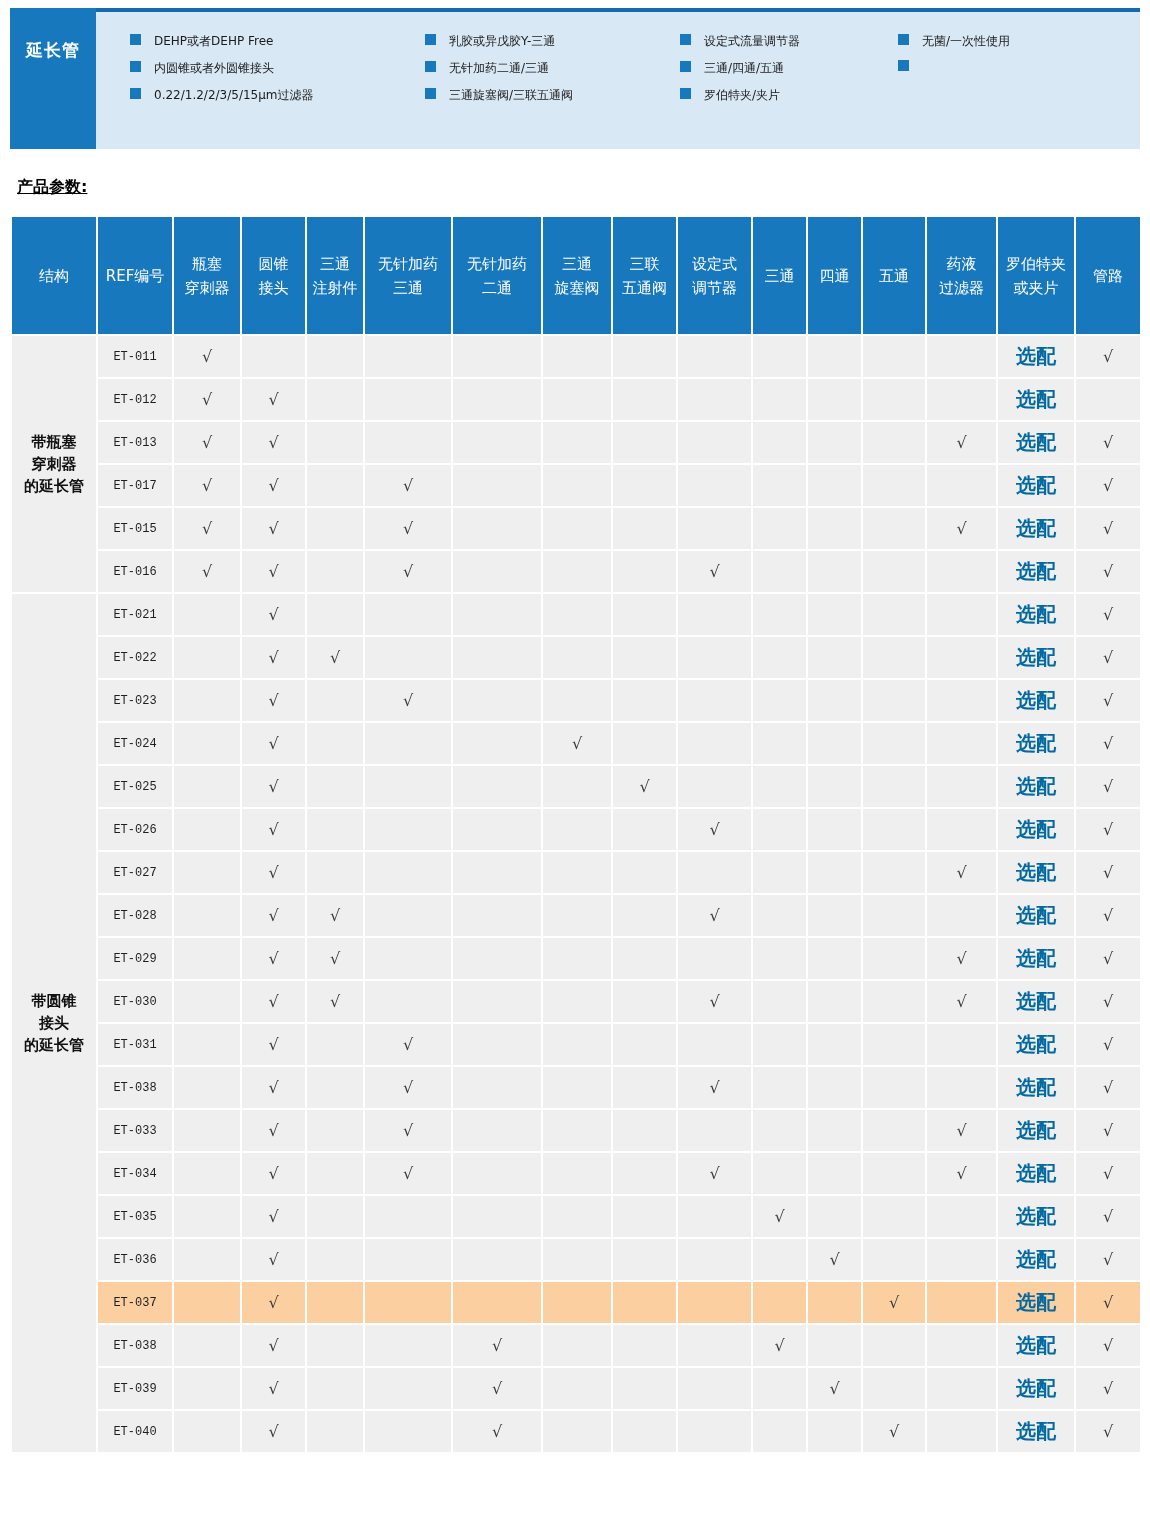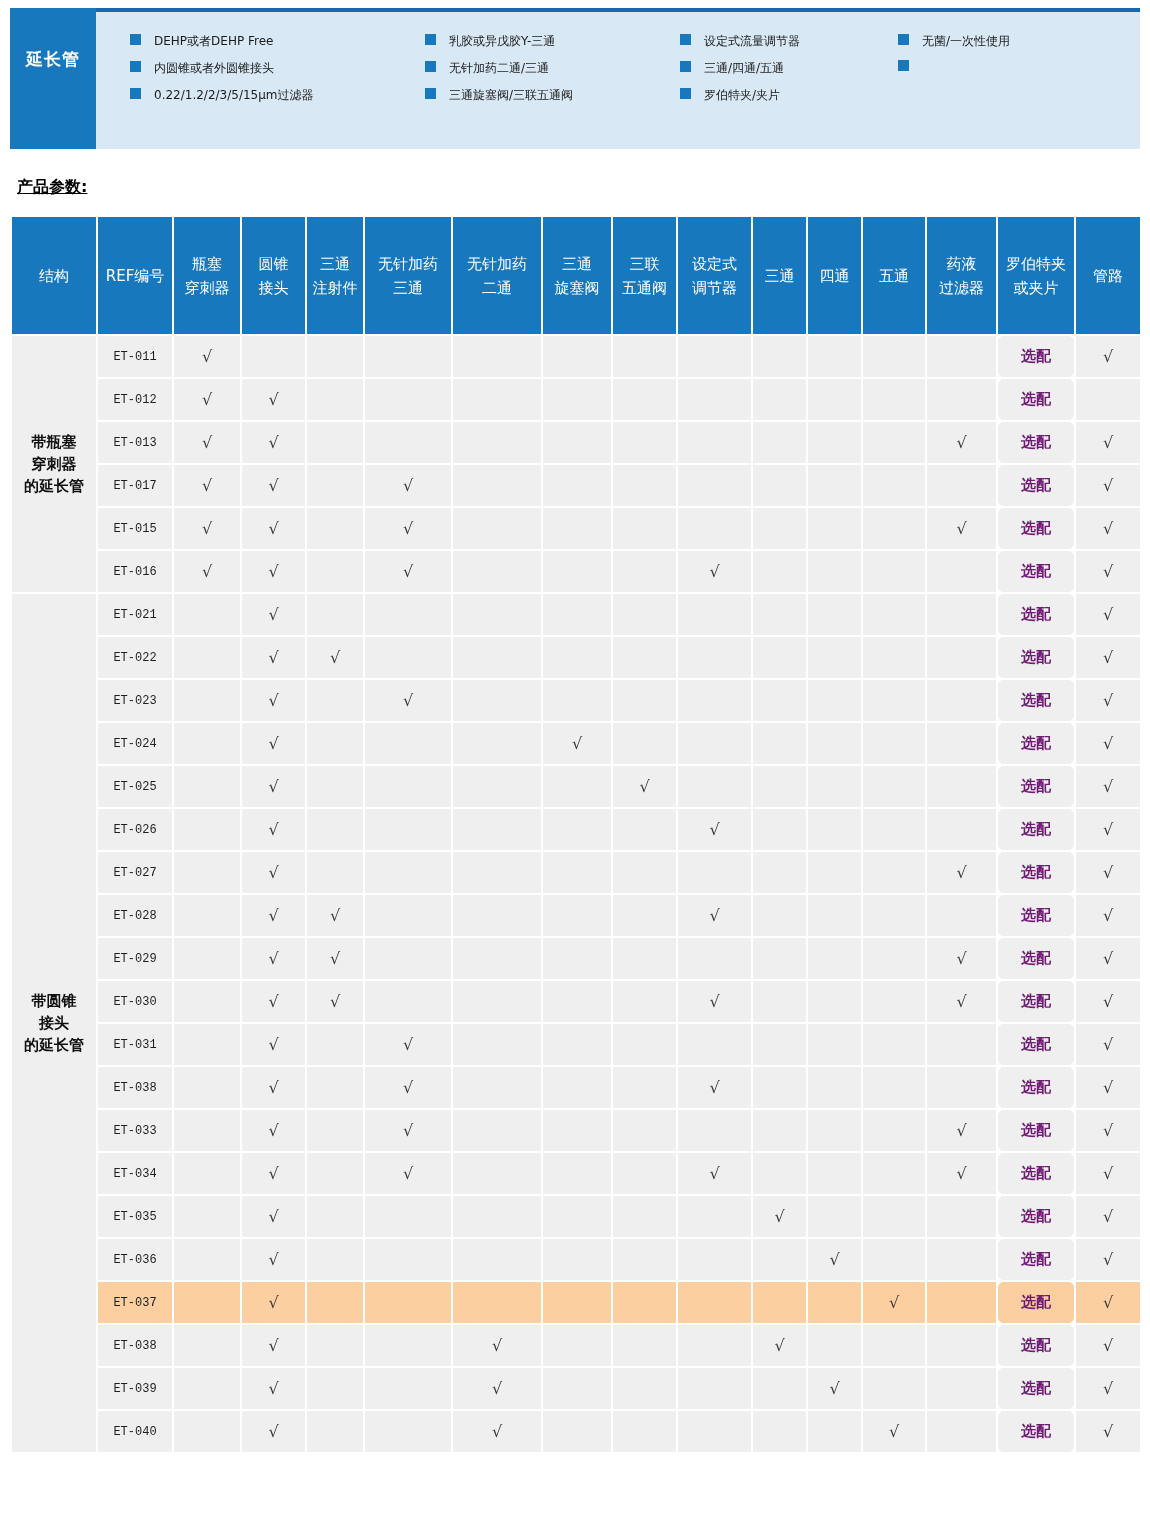--- a/index.html
+++ b/index.html
@@ -3,36 +3,36 @@
 <meta charset="utf-8">
 <style>
   :root{
     --accent:#1878be; --band:#d9e8f5; --band-border:#1569b3;
     --cell:#efefef; --hl:#fbcfa0;
   }
   html,body{margin:0;padding:0;background:#fff;}
   body{width:1150px;font-family:"DejaVu Sans",sans-serif;color:#222;}
   .banner{position:relative;margin:8px 10px 0;height:141px;}
   .banner-title-box{position:absolute;left:0;top:0;width:86px;height:141px;background:var(--accent);
-    color:#fff;font-weight:bold;font-size:17px;text-align:center;box-sizing:border-box;padding-top:40px;letter-spacing:1px;}
+    color:#fff;font-weight:bold;font-size:17px;text-align:center;box-sizing:border-box;padding-top:31px;letter-spacing:1px;}
   .banner-band{position:absolute;left:86px;top:0;right:0;height:141px;background:var(--band);
     border-top:4px solid var(--band-border);box-sizing:border-box;}
   .bullet-col{position:absolute;top:21px;}
   .bullet-item{height:27px;font-size:12px;color:#1b1b1b;white-space:nowrap;}
   .bullet-square{display:inline-block;width:11px;height:11px;background:var(--accent);margin-right:13px;}
   .section-label{margin:28px 0 0 17px;font-size:16px;font-weight:bold;color:#000;text-decoration:underline;}
   table{border-collapse:collapse;table-layout:fixed;width:1130px;margin:17px 10px 28px;}
   th{background:var(--accent);color:#fff;font-weight:normal;font-size:15px;height:117px;
     line-height:24px;border:2px solid #fff;text-align:center;padding:0;}
   td{background:var(--cell);border:2px solid #fff;text-align:center;height:41px;padding:0;
     font-size:15px;color:#333;vertical-align:middle;}
   td.ref{font-family:Liberation Mono, monospace;font-size:12px;color:#1f1f1f;}
   td.group-cell{font-weight:bold;font-size:15px;line-height:22px;color:#111;}
   td.check{font-size:16px;color:#3a3a3a;}
-  td.clamp{font-weight:bold;color:#701a75;font-size:15px;border-radius:9px;}
+  td.clamp{font-weight:bold;color:#0369a1;font-size:20px;}
   tr.hl td{background:var(--hl);}
 </style>
 </head>
 <body>
 
 <div class="banner">
   <div class="banner-title-box">延长管</div>
   <div class="banner-band" id="bullet-band">
       <div class="bullet-col" style="left: 34px;">
         <div class="bullet-item"><span class="bullet-square"></span><span>DEHP或者DEHP Free</span></div>

